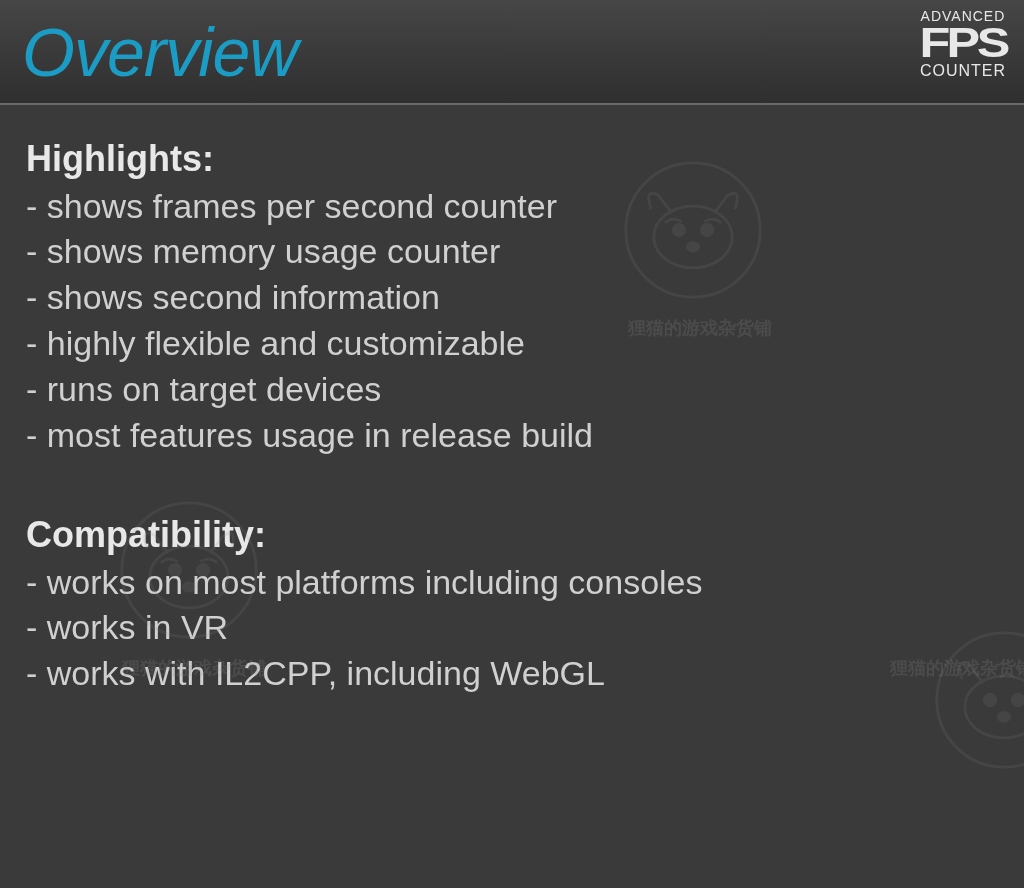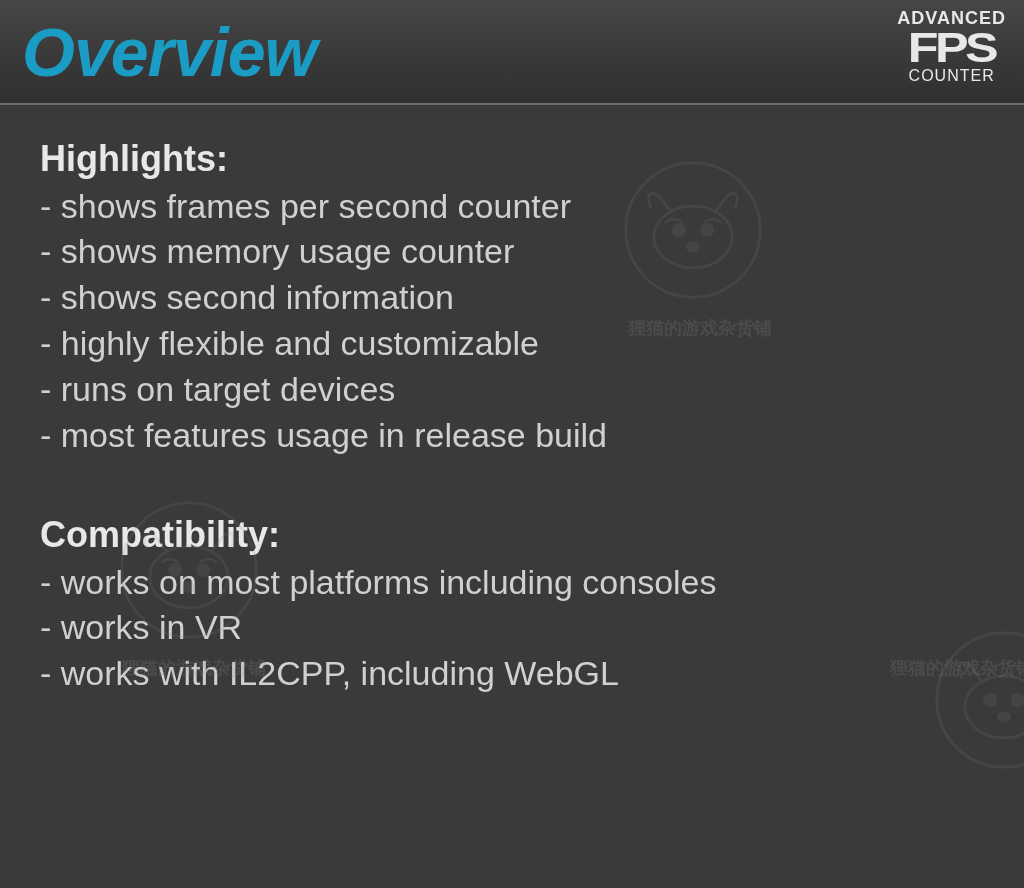--- a/index.html
+++ b/index.html
@@ -21,56 +21,56 @@
       background: linear-gradient(180deg, #464646 0%, #2f2f2f 100%);
       border-bottom: 2px solid #6a6a6a;
       position: relative;
       display: flex;
       align-items: center;
       padding-left: 22px;
     }
     .title {
       color: #1b9cc4;
       font-size: 68px;
-      font-weight: bold;
+      font-weight: normal;
       font-style: italic;
       letter-spacing: -1px;
     }
     .logo {
       position: absolute;
       right: 18px;
       top: 8px;
       text-align: center;
       color: #e8e8e8;
     }
     .logo-top {
       font-family: 'Arial Black', sans-serif;
-      font-size: 18px;
-      font-weight: 700;
+      font-size: 14px;
+      font-weight: 400;
       letter-spacing: 1px;
       text-transform: uppercase;
     }
     .logo-fps {
       font-family: 'Arial Black', sans-serif;
       font-size: 42px;
       font-weight: 900;
       line-height: 0.82;
       letter-spacing: -3px;
       transform: scaleX(1.2);
       margin: 2px 0;
     }
     .logo-bottom {
       font-family: 'Arial Black', sans-serif;
       font-size: 16px;
       font-weight: 400;
       letter-spacing: 1px;
       text-transform: uppercase;
     }
     .content {
-      padding: 30px 40px;
+      padding: 30px 26px;
       color: #d8d8d8;
       font-size: 34px;
       line-height: 1.35;
     }
     .section-heading {
       color: #e8e8e8;
       font-weight: bold;
       font-size: 36px;
       margin-bottom: 0;
     }

